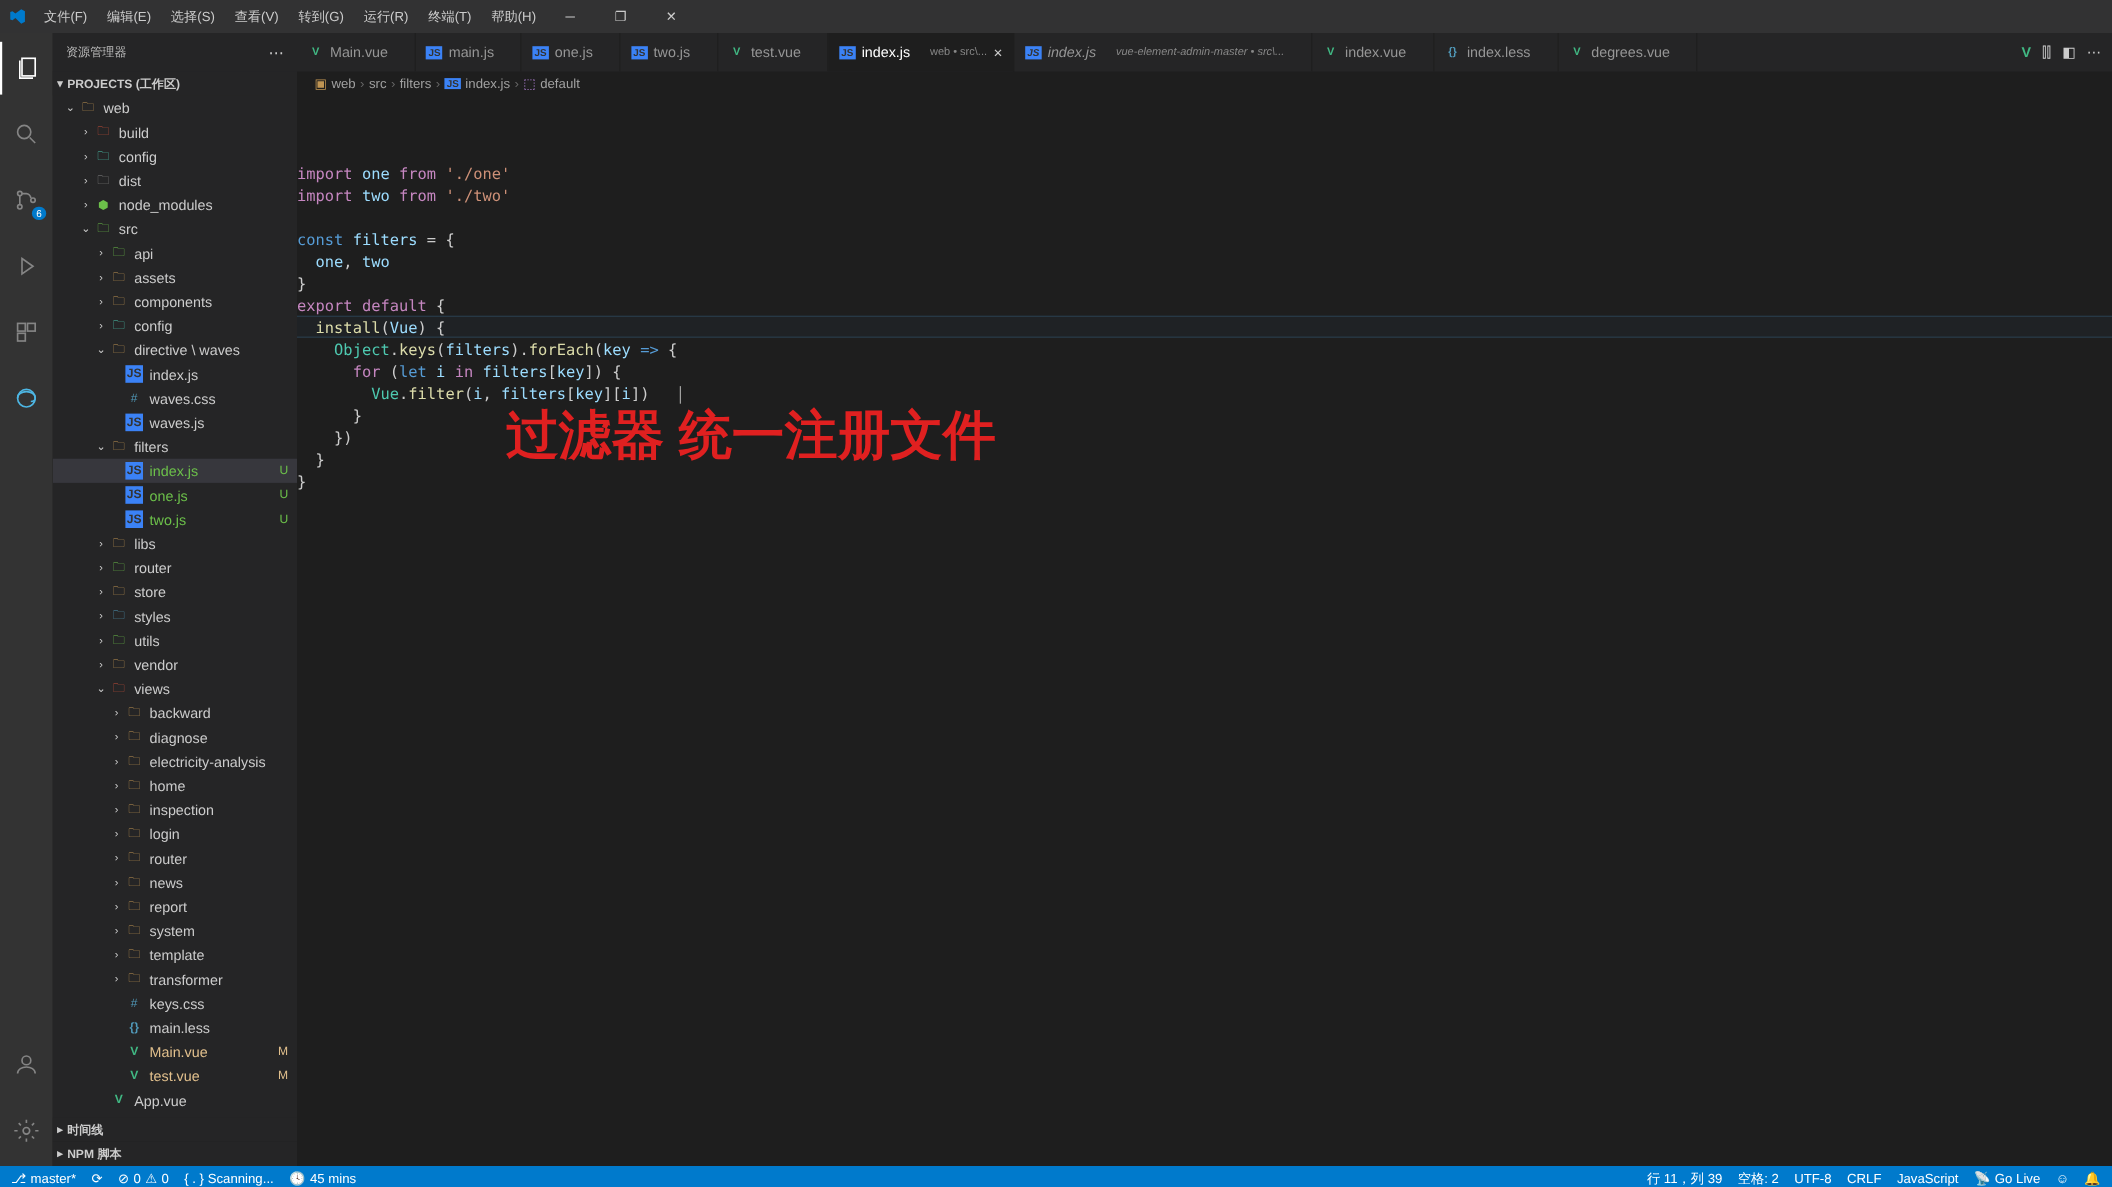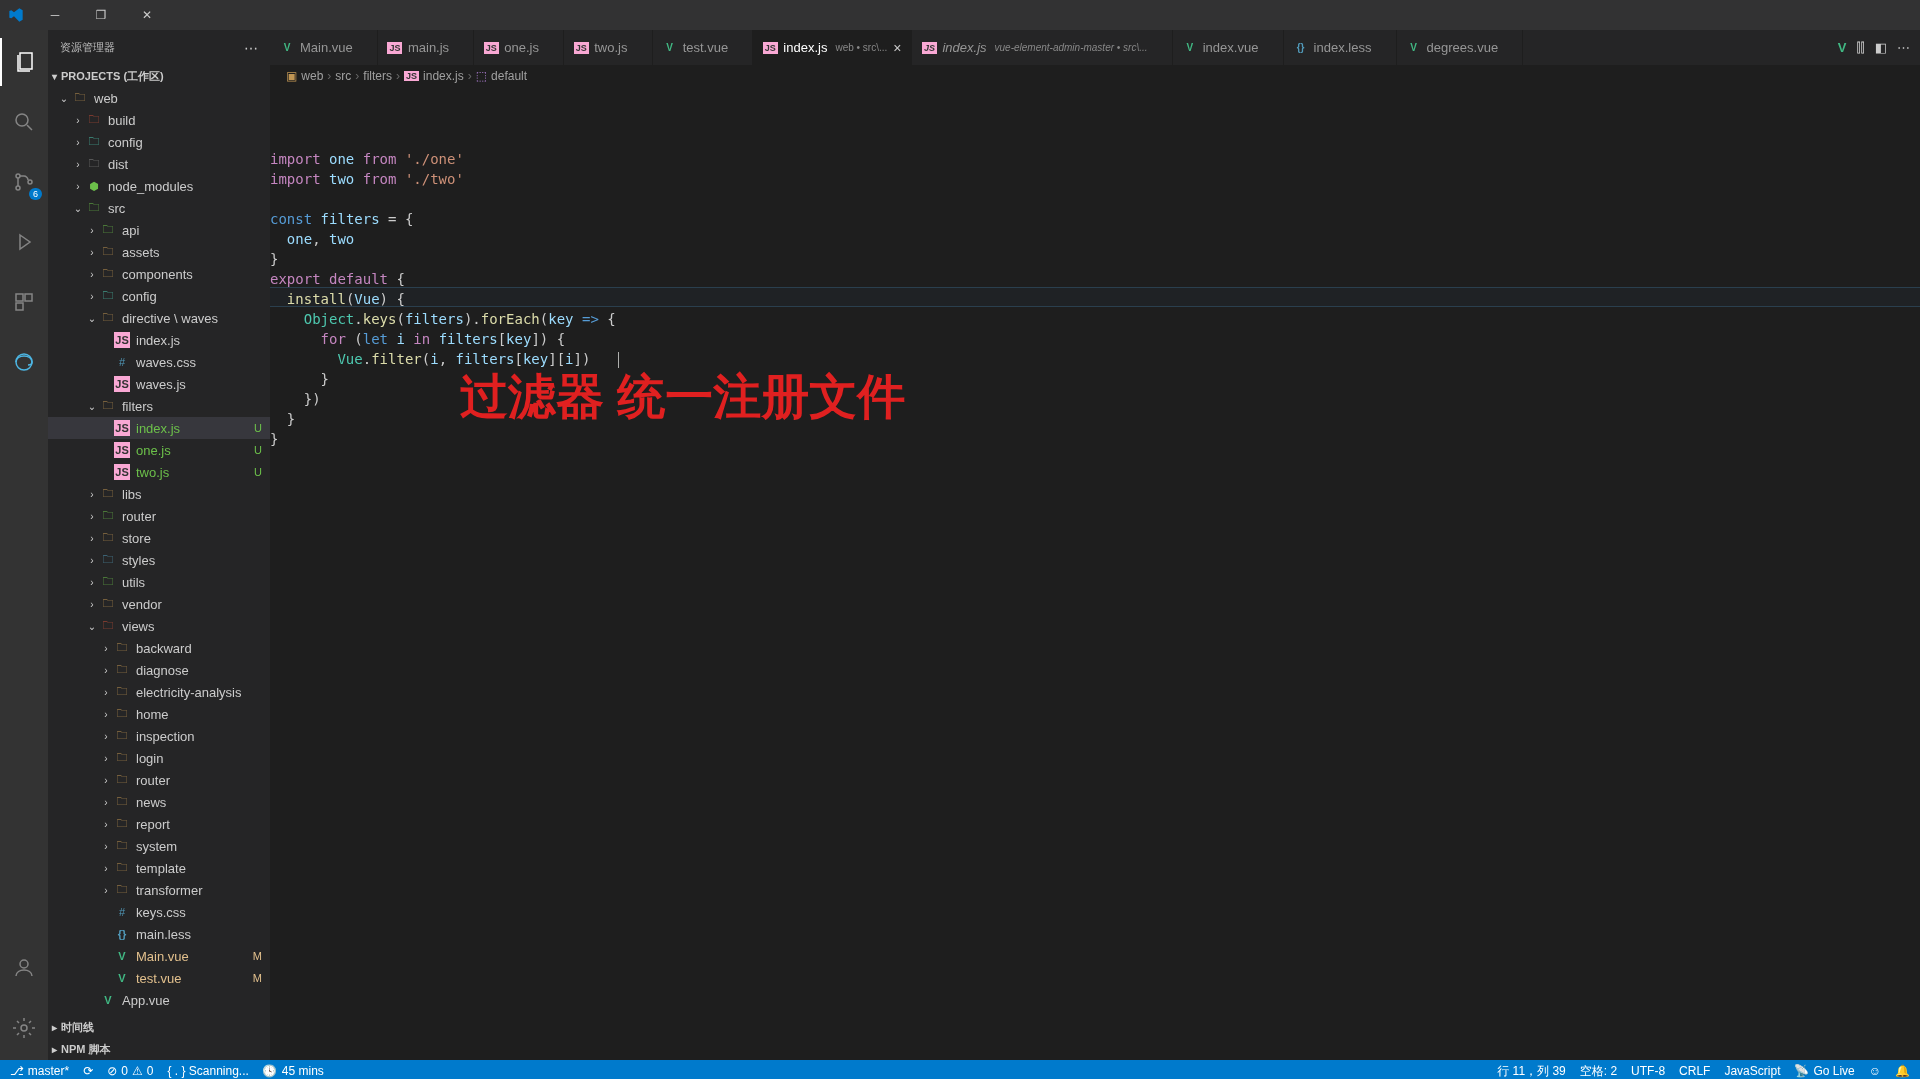--- a/index.html
+++ b/index.html
@@ -30,21 +30,21 @@
 .tree-item .status{margin-left:auto;font-size:11px}
 .dot{width:6px;height:6px;border-radius:50%;background:#858585}
 .editor-area{flex:1;display:flex;flex-direction:column;background:#1e1e1e}
 .tabs{height:35px;background:#252526;display:flex;align-items:stretch;overflow:hidden}
 .tab{display:flex;align-items:center;padding:0 10px;gap:6px;font-size:13px;color:#969696;cursor:pointer;border-right:1px solid #1e1e1e;font-style:italic}
 .tab.noitalic{font-style:normal}
 .tab.active{background:#1e1e1e;color:#fff;font-style:normal}
 .tab .tab-ico{width:14px;height:14px;display:flex;align-items:center;justify-content:center;font-size:10px}
 .tab .close{font-size:14px;color:#ccc;visibility:hidden}
 .tab.active .close{visibility:visible}
-.tab-meta{font-size:10px;color:#888;margin-left:2px}
+.tab-meta{font-size:10px;color:#888;margin-left:12px}
 .tab-actions{margin-left:auto;display:flex;align-items:center;gap:10px;padding:0 10px;color:#ccc}
 .breadcrumb{height:22px;display:flex;align-items:center;padding-left:16px;font-size:12px;color:#a0a0a0;gap:4px}
 .bc-item{display:flex;align-items:center;gap:4px}
 .bc-sep{color:#666}
 .code-area{flex:1;display:flex;font-family:Consolas,monospace;font-size:14px;line-height:20px;position:relative}
 .gutter{width:54px;text-align:right;color:#858585;padding-right:18px;padding-top:2px}
 .code{flex:1;padding-top:2px;white-space:pre;position:relative}
 .hl-line{position:absolute;left:0;right:0;height:20px;border-top:1px solid #2a3f4e;border-bottom:1px solid #2a3f4e;background:rgba(40,60,80,0.15)}
 .kw{color:#c586c0}
 .fn{color:#dcdcaa}
@@ -52,32 +52,42 @@
 .cls{color:#4ec9b0}
 .str{color:#ce9178}
 .const-kw{color:#569cd6}
 .caret{display:inline-block;width:1px;height:16px;background:#aeafad;vertical-align:middle;margin-left:28px}
 .overlay-text{position:absolute;left:190px;top:300px;font-size:48px;font-weight:700;color:#e02020;font-family:"Microsoft YaHei",sans-serif}
 .status-bar{height:22px;background:#007acc;display:flex;align-items:center;color:#fff;font-size:12px;padding:0 10px;gap:14px}
 .status-item{display:flex;align-items:center;gap:4px;cursor:pointer}
 .status-right{margin-left:auto;display:flex;gap:14px}
 .bottom-act{margin-top:auto;padding-bottom:8px;display:flex;flex-direction:column;gap:12px;align-items:center}
 .ico-vue{color:#41b883;font-weight:700}
-.ico-js{background:#f9a8d4;color:#333;font-size:9px;padding:1px 2px;font-weight:700}
+.ico-js{background:#3b82f6;color:#333;font-size:9px;padding:1px 2px;font-weight:700}
 .ico-css{color:#519aba}
 .ico-less{color:#519aba;font-weight:700}
 .ico-module{color:#6cc04a}
 </style>
 </head>
 <body>
 
 <div class="title-bar">
   <svg class="vscode-icon" viewBox="0 0 24 24">
       <path fill="#007acc" d="M17 2l5 3v14l-5 3-8-8-4 3-3-1V6l3-1 4 3 8-6z"></path>
     </svg>
+  <div class="menu" id="menu-bar">
+      <div class="menu-item">文件(F)</div>
+      <div class="menu-item">编辑(E)</div>
+      <div class="menu-item">选择(S)</div>
+      <div class="menu-item">查看(V)</div>
+      <div class="menu-item">转到(G)</div>
+      <div class="menu-item">运行(R)</div>
+      <div class="menu-item">终端(T)</div>
+      <div class="menu-item">帮助(H)</div>
+    </div>
   <div class="window-controls">
     <div class="win-btn">─</div>
     <div class="win-btn">❐</div>
     <div class="win-btn close">✕</div>
   </div>
 </div>
 
 <div class="main-layout">
 
   <div class="activity-bar">

